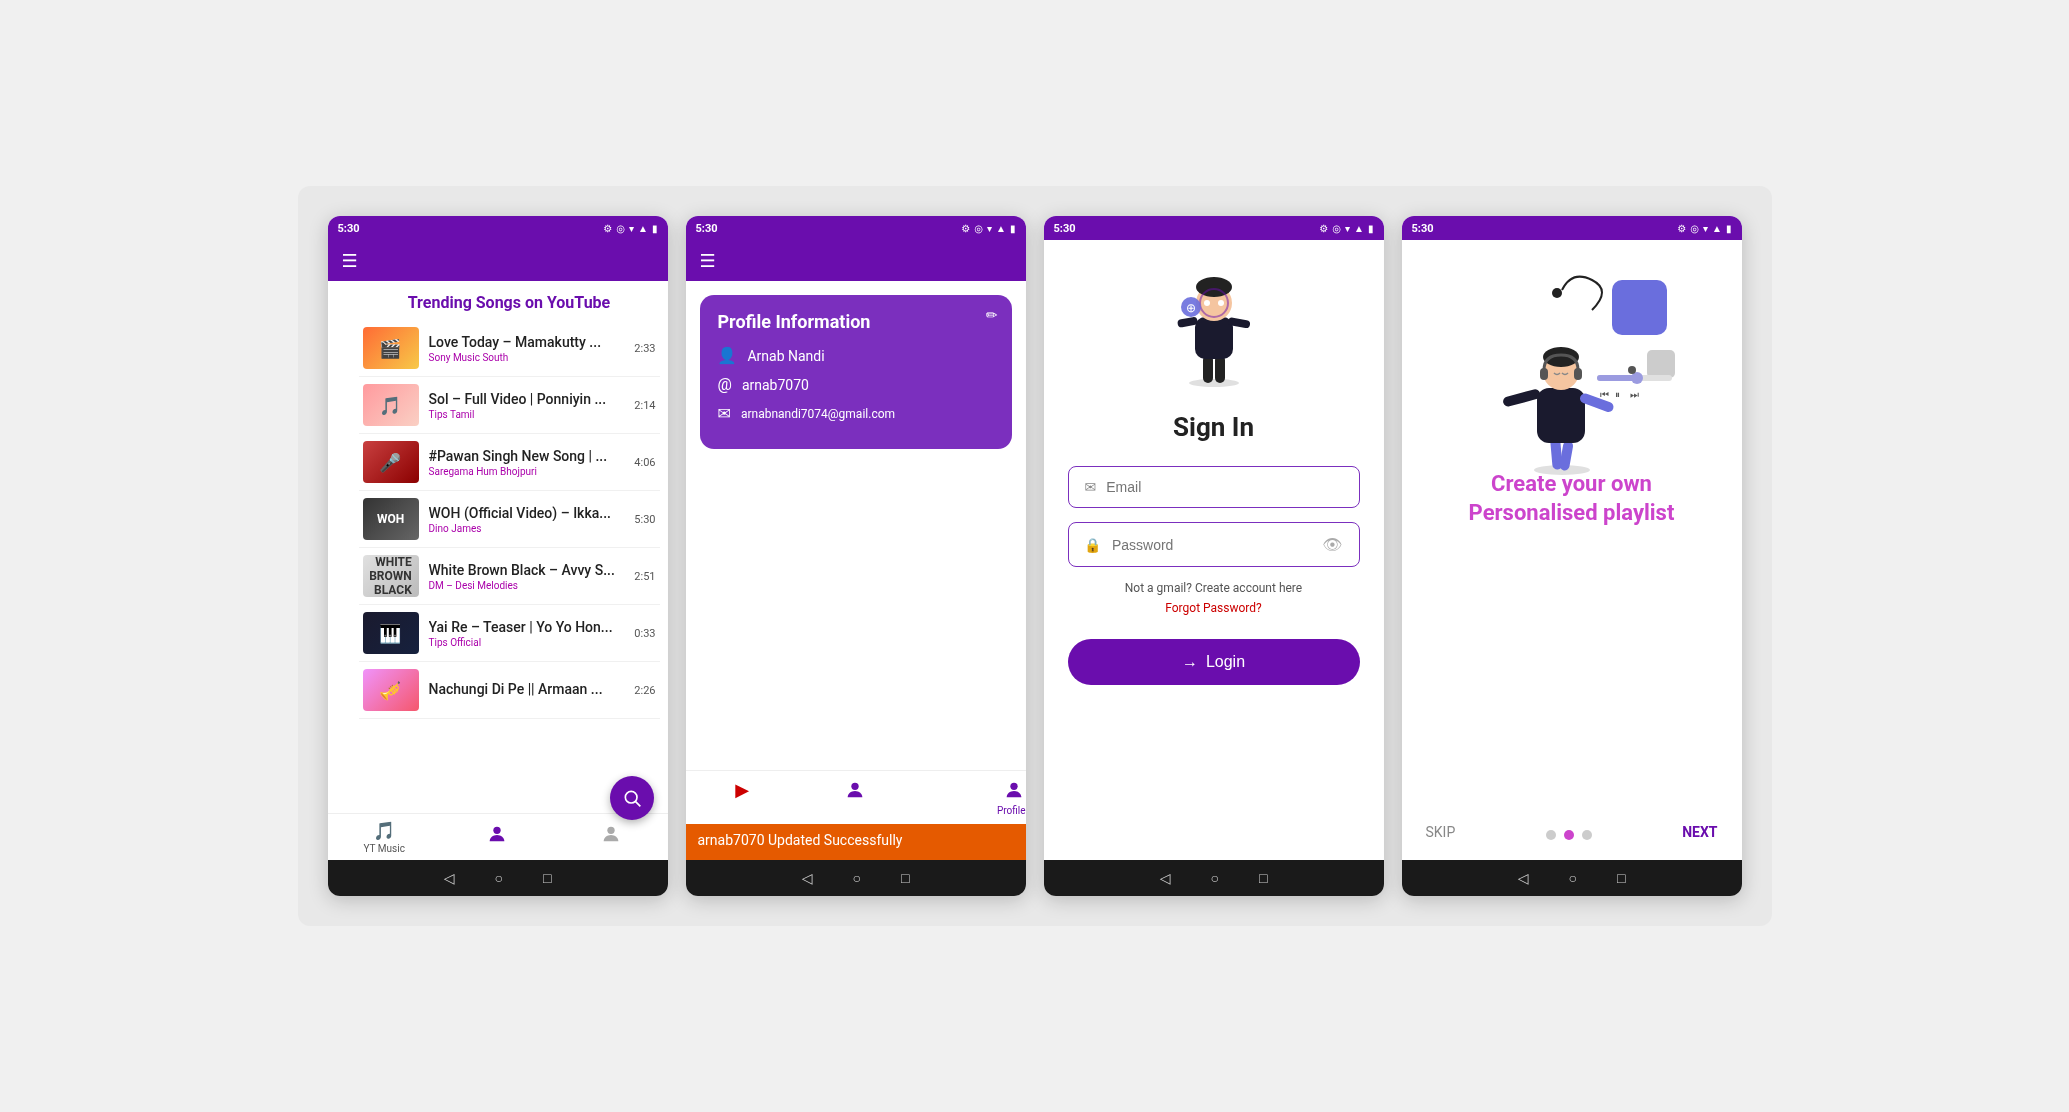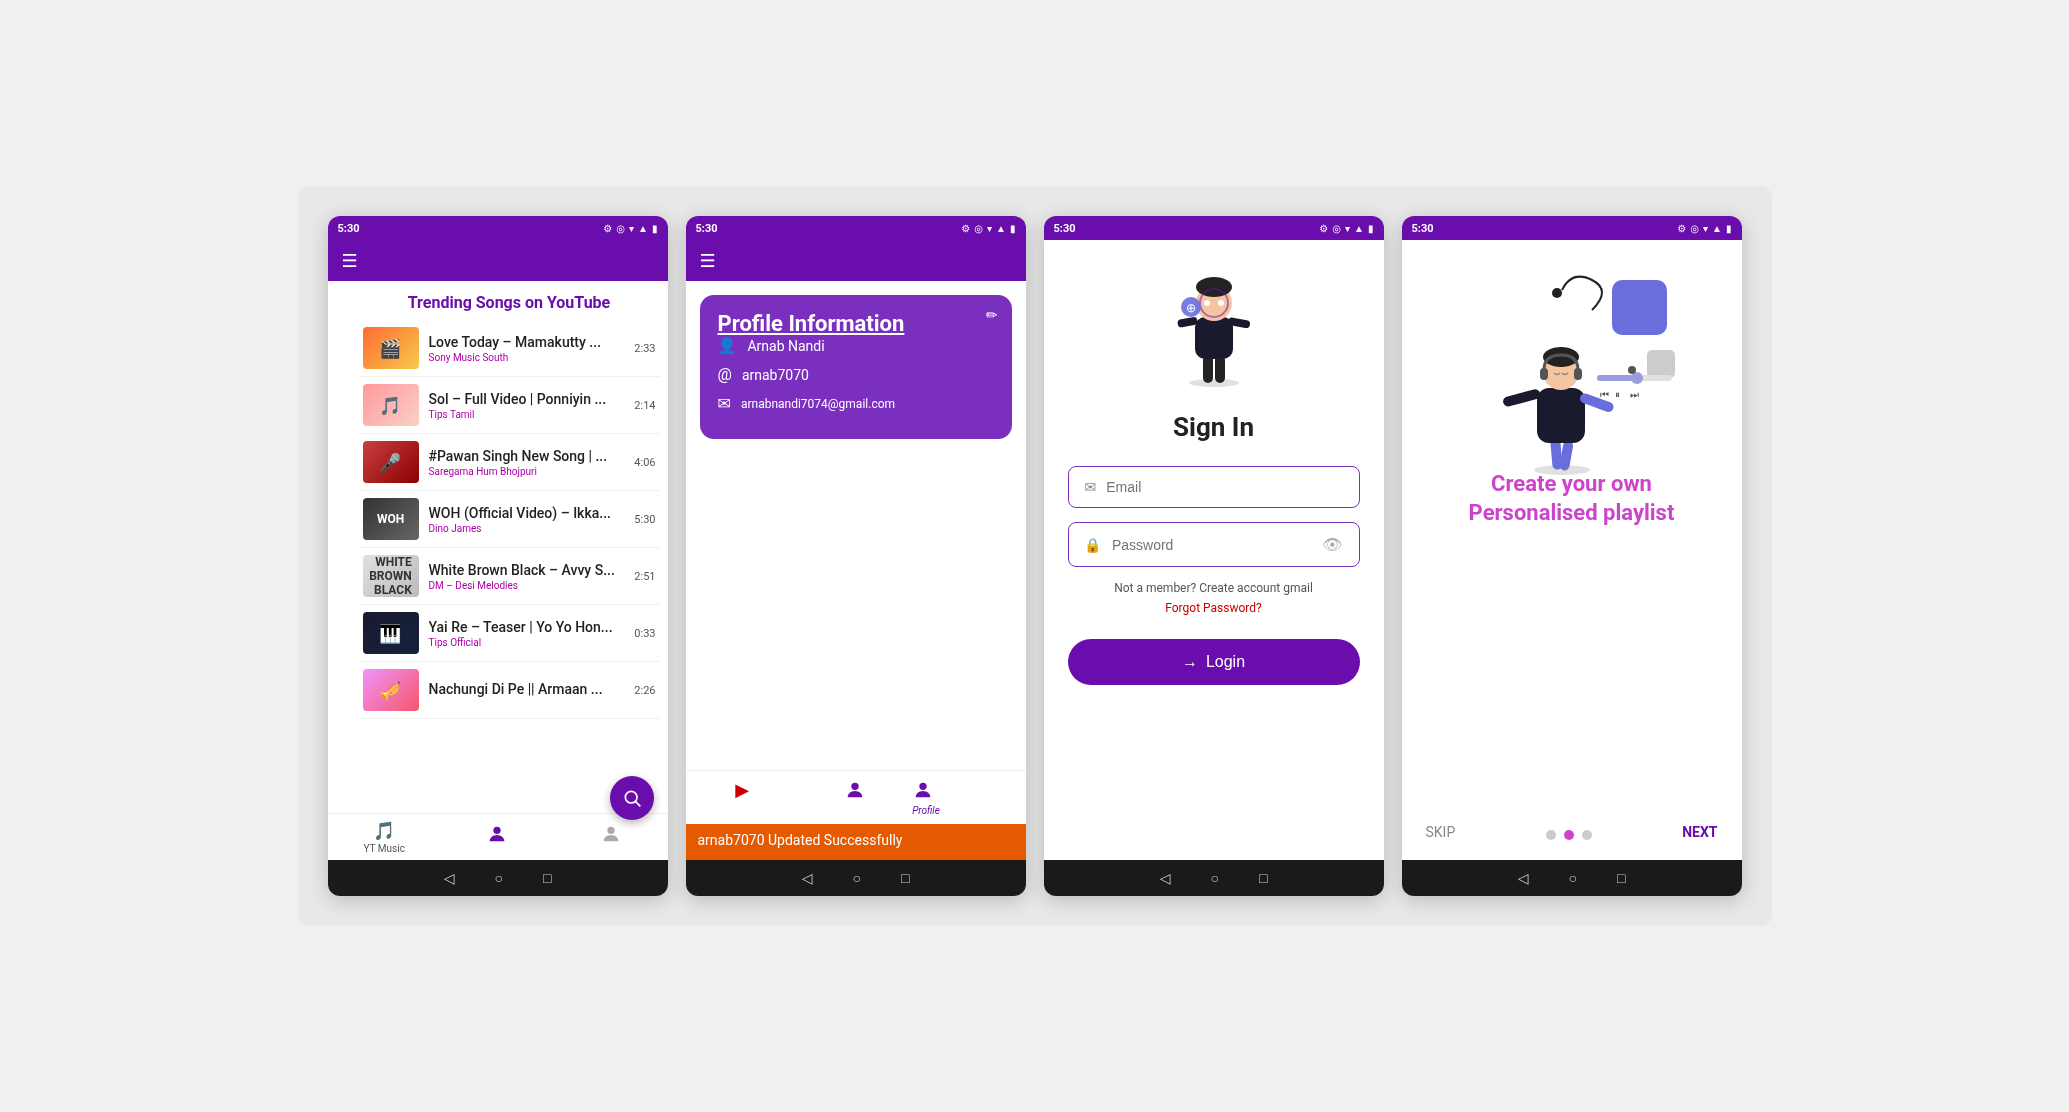--- a/index.html
+++ b/index.html
@@ -165,23 +165,23 @@
       position: relative;
     }
     .profile-card-edit {
       position: absolute;
       top: 12px;
       right: 14px;
       color: white;
       font-size: 14px;
     }
     .profile-card-title {
-      font-size: 22px;
+      font-size: 18px;
       font-weight: bold;
-      text-decoration: underline;
+      margin-bottom: 14px;
     }
     .profile-field {
       display: flex;
       align-items: center;
       margin-bottom: 10px;
       font-size: 14px;
     }
     .profile-field-icon { margin-right: 10px; font-size: 16px; }
     .toast-bar {
       background: #e55a00;
@@ -474,21 +474,21 @@
         <span style="font-size:18px;color:#cc0000;">▶</span>
       </div>
       <div style="flex:1;display:flex;flex-direction:column;align-items:center;font-size:10px;color:#555;">
         <span style="font-size:18px;">
           <svg width="22" height="22" viewBox="0 0 24 24" fill="#6a0dad">
               <circle cx="12" cy="8" r="4"></circle>
               <path d="M4 20c0-4 3.6-7 8-7s8 3 8 7"></path>
             </svg>
         </span>
       </div>
-      <div style="flex:1;display:flex;flex-direction:column;align-items:flex-start;font-size:10px;color:#6a0dad;font-style:italic;">
+      <div style="flex:1;display:flex;flex-direction:column;align-items:flex-end;font-size:10px;color:#6a0dad;">
         <span style="font-size:18px;">
           <svg width="22" height="22" viewBox="0 0 24 24" fill="#6a0dad">
               <circle cx="12" cy="8" r="4"></circle>
               <path d="M4 20c0-4 3.6-7 8-7s8 3 8 7"></path>
             </svg>
         </span>
         <span>Profile</span>
       </div>
     </div>
     <div class="toast-bar">arnab7070 Updated Successfully</div>
@@ -543,21 +543,21 @@
       <div class="input-field">
         <span>✉</span>
         <input type="email" placeholder="Email" style="">
       </div>
       <div class="input-field">
         <span>🔒</span>
         <input type="password" placeholder="Password" style="">
         <span style="color:#aaa;font-size:16px;">👁</span>
       </div>
 
-      <div class="not-member">Not a member? Create account gmail</div>
+      <div class="not-member">Not a gmail? Create account here</div>
       <div class="forgot-pwd">Forgot Password?</div>
 
       <button class="login-btn">
         <span>→</span>
         <span>Login</span>
       </button>
     </div>
     <div class="android-nav">
       <span class="android-nav-btn">◁</span>
       <span class="android-nav-btn">○</span>

